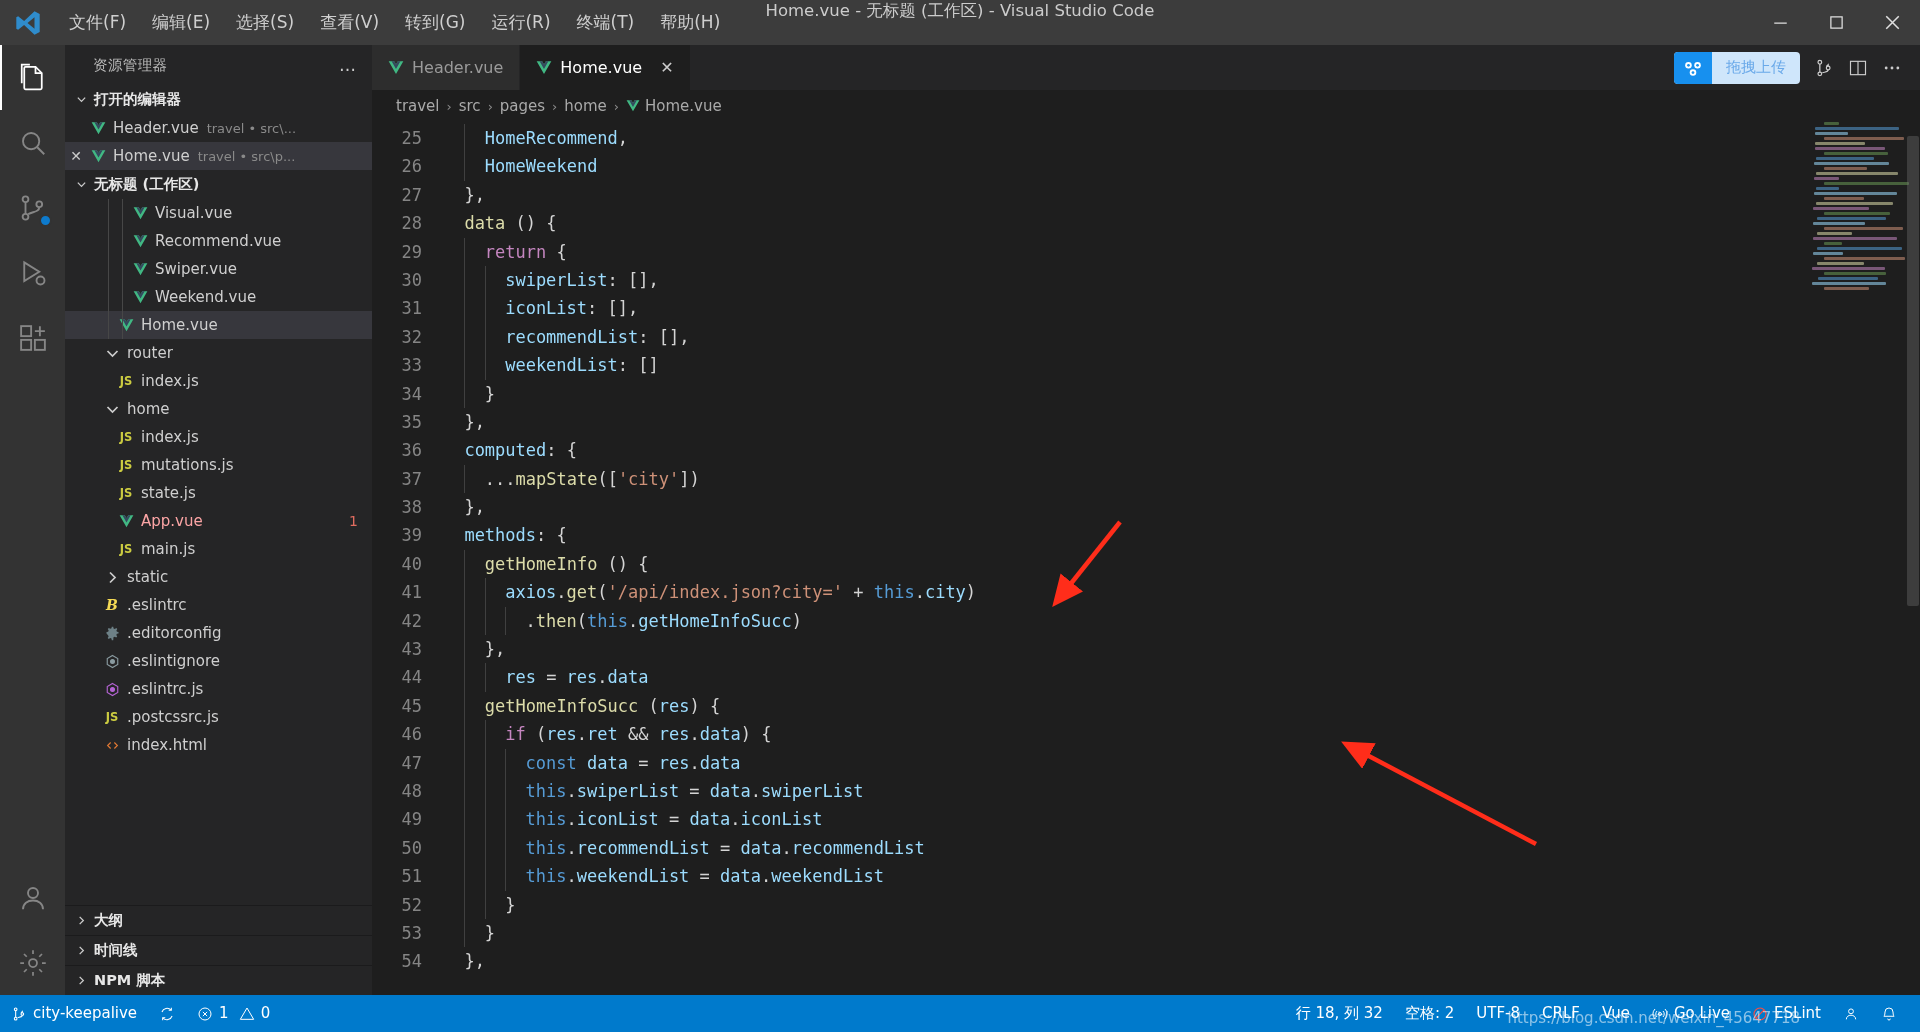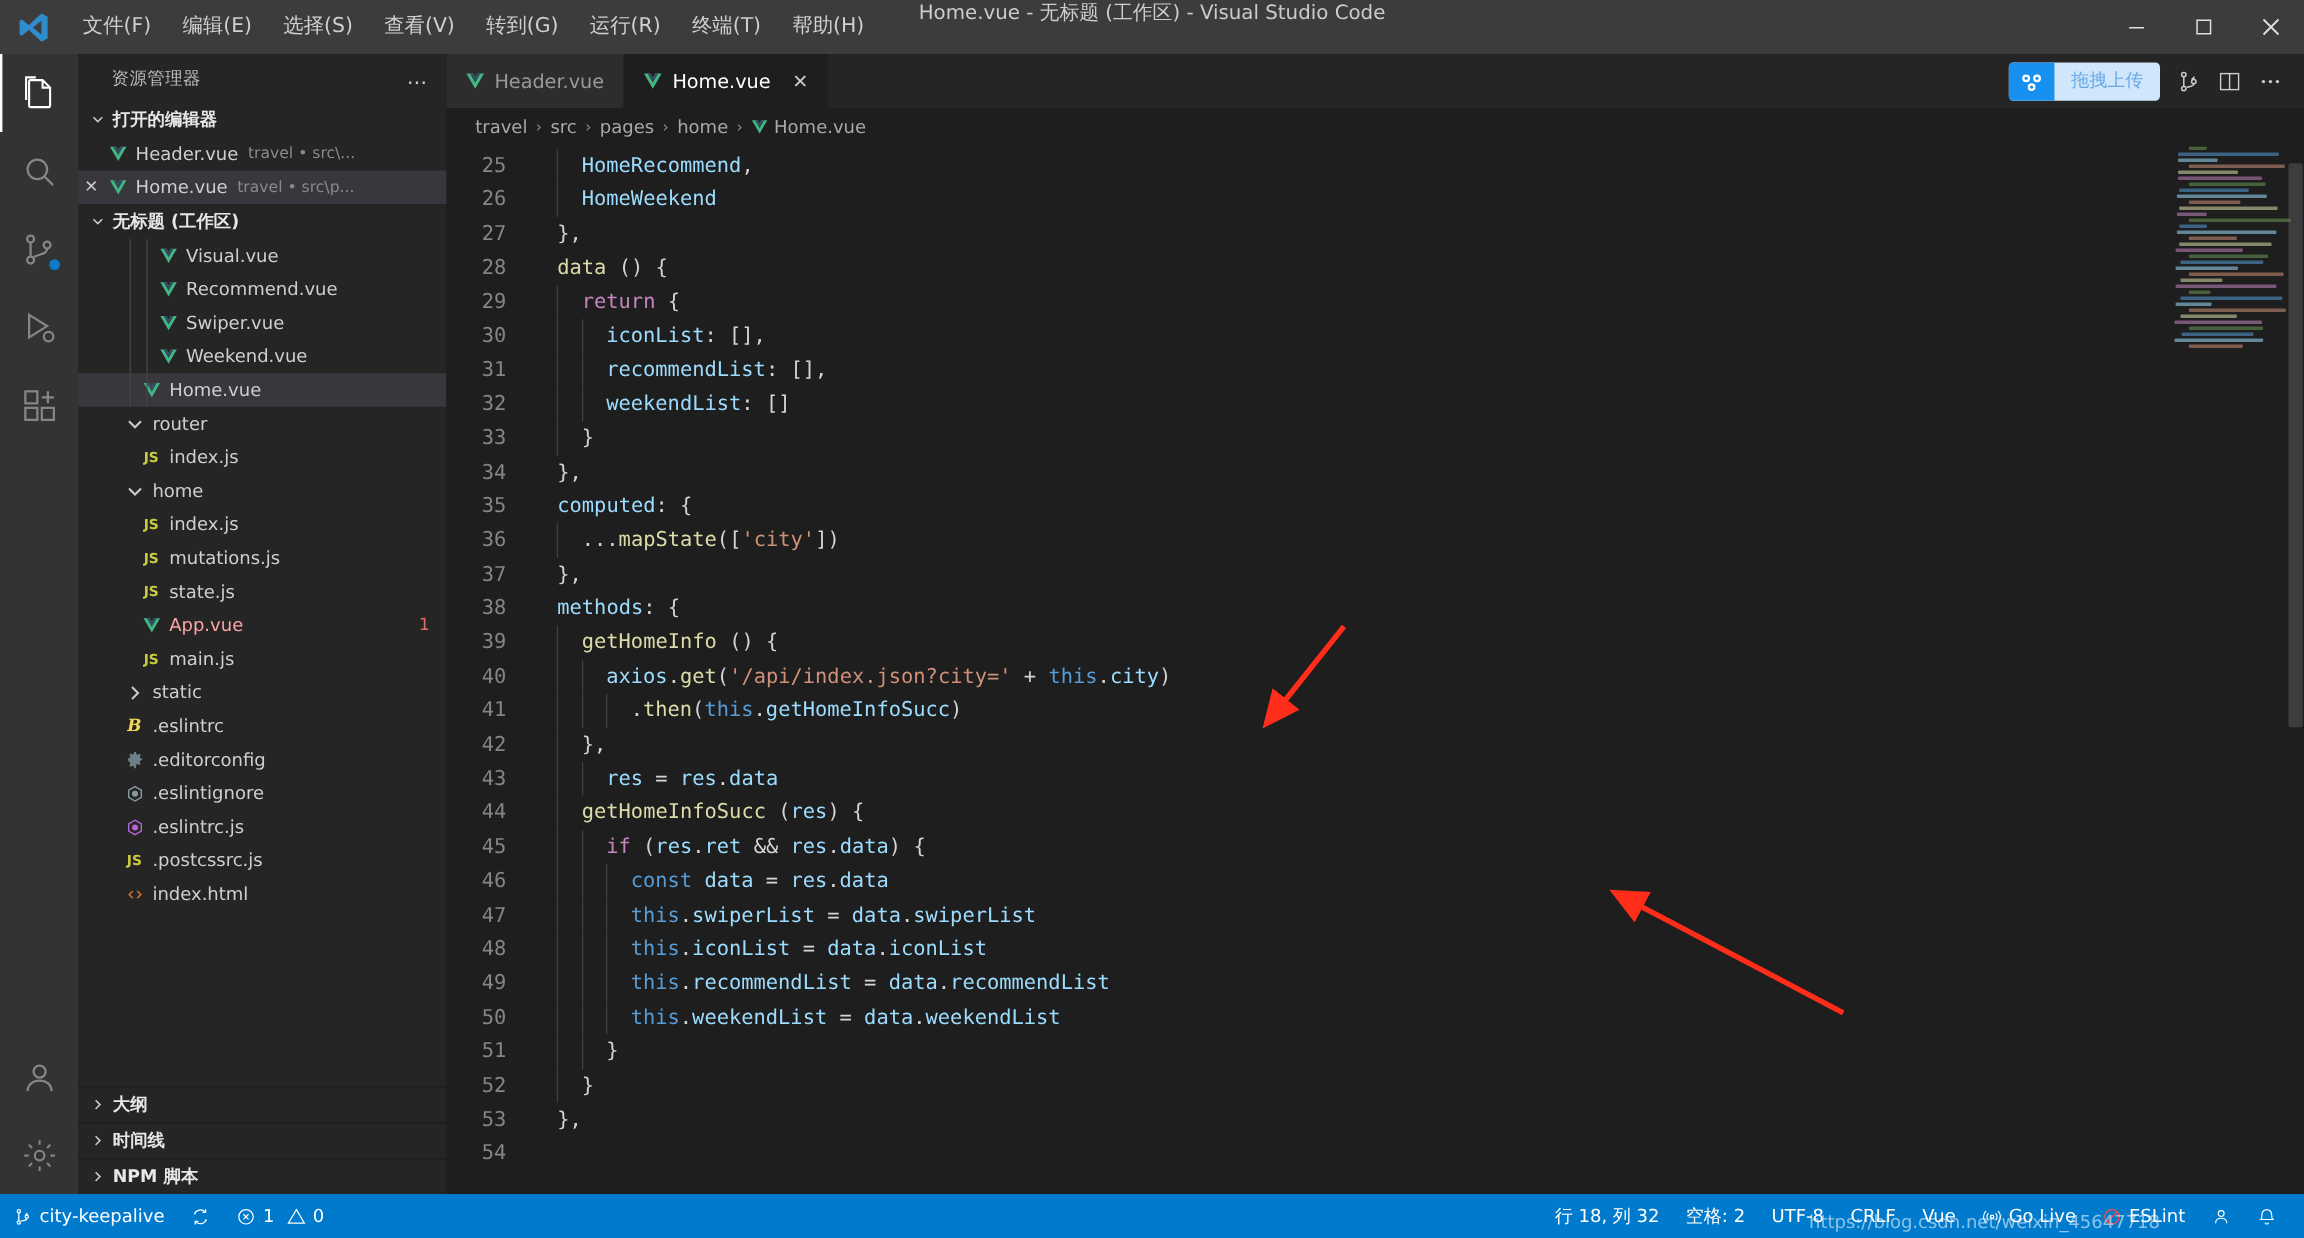--- a/index.html
+++ b/index.html
@@ -614,20 +614,21 @@
             <div>52</div>
             <div>53</div>
             <div>54</div>
           </div>
         <div class="codecol" id="codecol">
             <div class="cline"><span style="display:inline-block;width:20.4px"></span><span class="ig"></span><span style="display:inline-block;width:19.4px"></span><span class="t-id">HomeRecommend</span><span class="t-pun">,</span></div>
             <div class="cline"><span style="display:inline-block;width:20.4px"></span><span class="ig"></span><span style="display:inline-block;width:19.4px"></span><span class="t-id">HomeWeekend</span></div>
             <div class="cline"><span style="display:inline-block;width:20.4px"></span><span class="t-pun">},</span></div>
             <div class="cline"><span style="display:inline-block;width:20.4px"></span><span class="t-fn">data</span><span class="t-pun"> () {</span></div>
             <div class="cline"><span style="display:inline-block;width:20.4px"></span><span class="ig"></span><span style="display:inline-block;width:19.4px"></span><span class="t-key">return</span><span class="t-pun"> {</span></div>
+            <div class="cline"><span style="display:inline-block;width:20.4px"></span><span class="ig"></span><span style="display:inline-block;width:19.4px"></span><span class="ig"></span><span style="display:inline-block;width:19.4px"></span><span class="t-id">swiperList</span><span class="t-pun">: [],</span></div>
             <div class="cline"><span style="display:inline-block;width:20.4px"></span><span class="ig"></span><span style="display:inline-block;width:19.4px"></span><span class="ig"></span><span style="display:inline-block;width:19.4px"></span><span class="t-id">iconList</span><span class="t-pun">: [],</span></div>
             <div class="cline"><span style="display:inline-block;width:20.4px"></span><span class="ig"></span><span style="display:inline-block;width:19.4px"></span><span class="ig"></span><span style="display:inline-block;width:19.4px"></span><span class="t-id">recommendList</span><span class="t-pun">: [],</span></div>
             <div class="cline"><span style="display:inline-block;width:20.4px"></span><span class="ig"></span><span style="display:inline-block;width:19.4px"></span><span class="ig"></span><span style="display:inline-block;width:19.4px"></span><span class="t-id">weekendList</span><span class="t-pun">: []</span></div>
             <div class="cline"><span style="display:inline-block;width:20.4px"></span><span class="ig"></span><span style="display:inline-block;width:19.4px"></span><span class="t-pun">}</span></div>
             <div class="cline"><span style="display:inline-block;width:20.4px"></span><span class="t-pun">},</span></div>
             <div class="cline"><span style="display:inline-block;width:20.4px"></span><span class="t-id">computed</span><span class="t-pun">: {</span></div>
             <div class="cline"><span style="display:inline-block;width:20.4px"></span><span class="ig"></span><span style="display:inline-block;width:19.4px"></span><span class="t-pun">...</span><span class="t-fn">mapState</span><span class="t-pun">([</span><span class="t-str">'city'</span><span class="t-pun">])</span></div>
             <div class="cline"><span style="display:inline-block;width:20.4px"></span><span class="t-pun">},</span></div>
             <div class="cline"><span style="display:inline-block;width:20.4px"></span><span class="t-id">methods</span><span class="t-pun">: {</span></div>
             <div class="cline"><span style="display:inline-block;width:20.4px"></span><span class="ig"></span><span style="display:inline-block;width:19.4px"></span><span class="t-fn">getHomeInfo</span><span class="t-pun"> () {</span></div>

